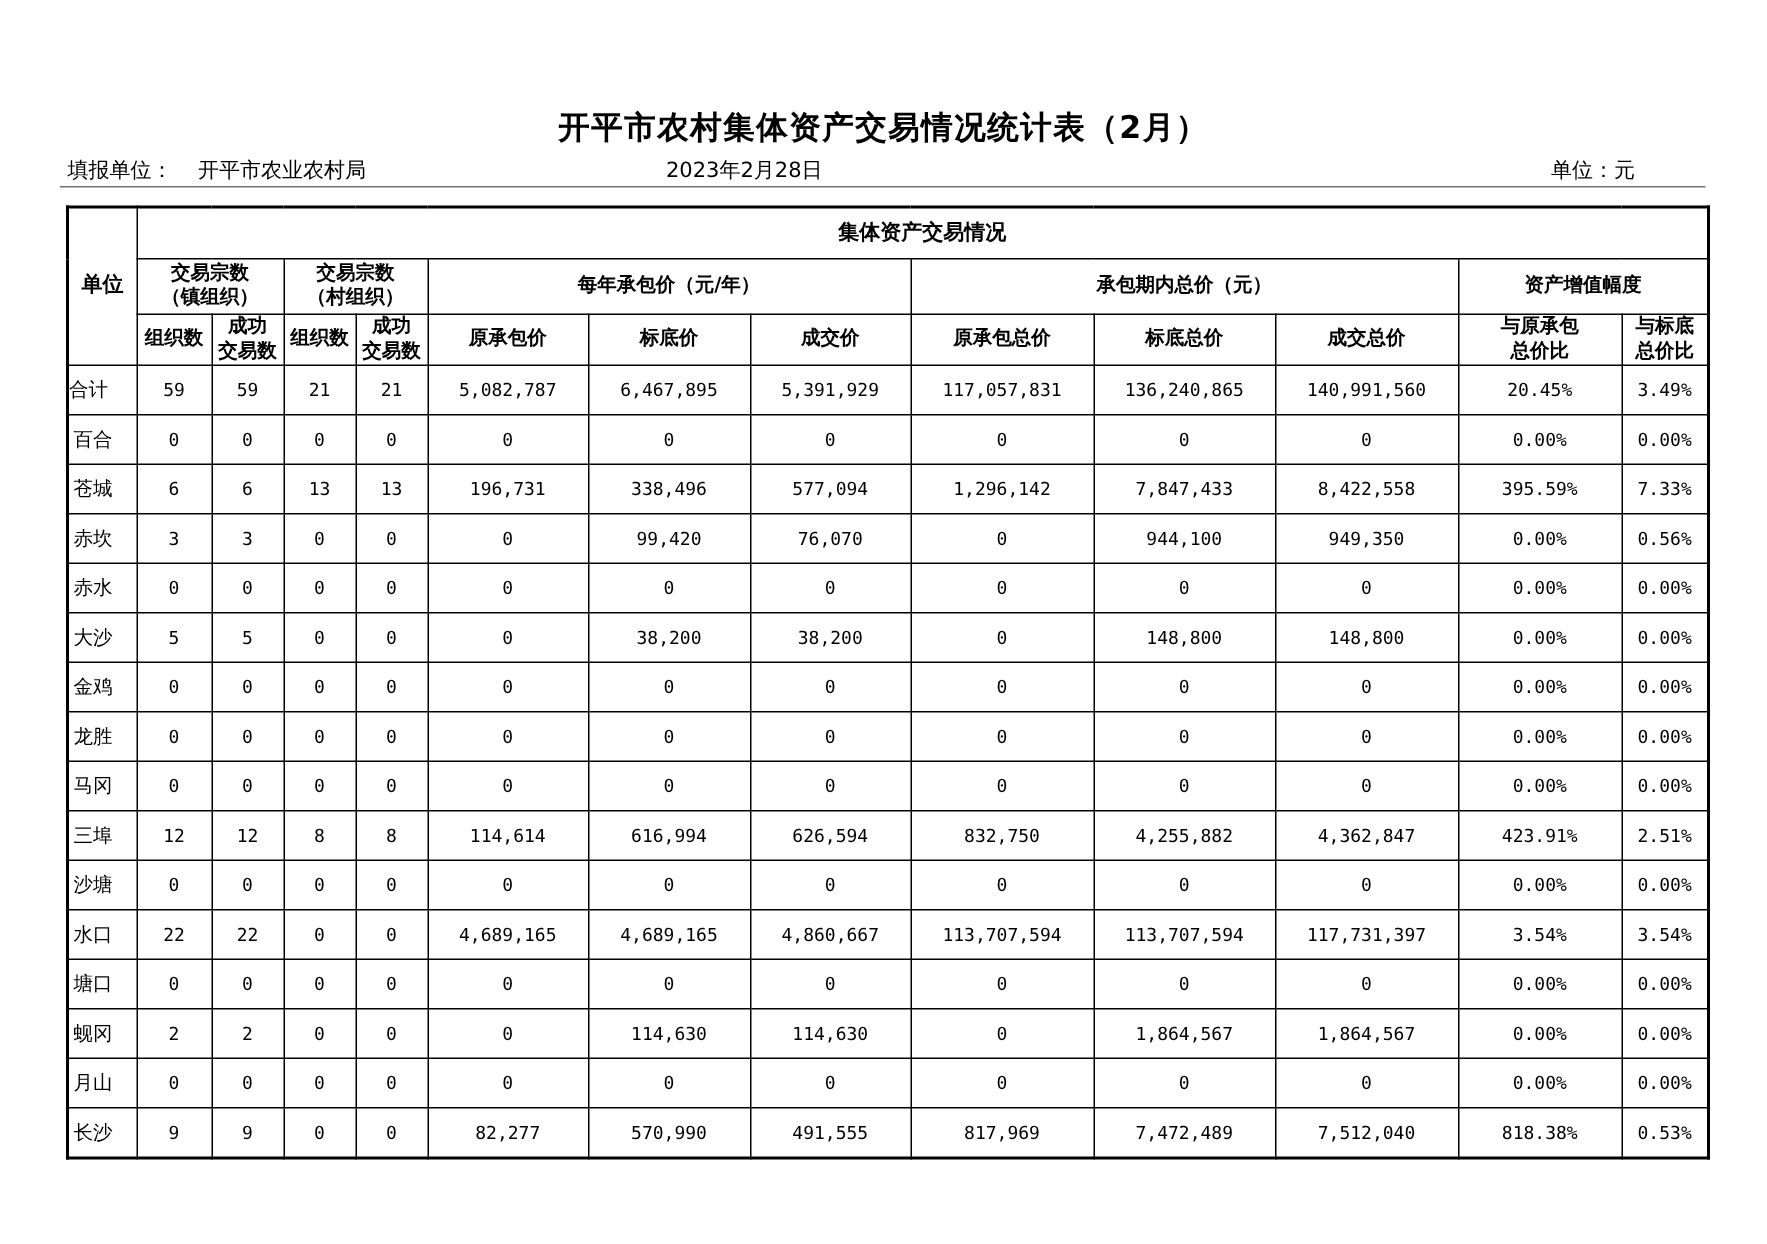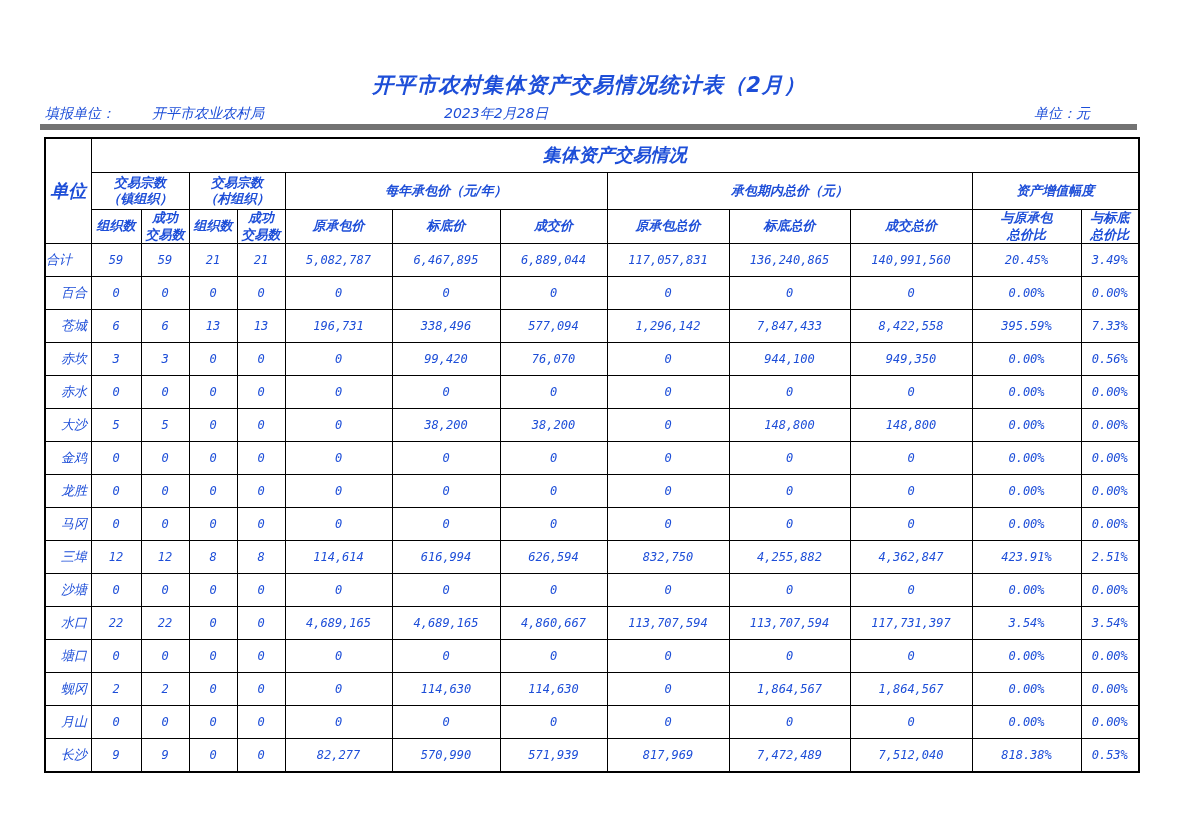--- a/index.html
+++ b/index.html
@@ -1,47 +1,46 @@
 <!DOCTYPE html>
 <html><head>
 <meta charset="utf-8">
 <style>
   html, body { margin: 0; padding: 0; background: #ffffff; }
   .sheet {
     position: relative;
     width: 1178px;
     height: 829px;
     background: #ffffff;
-    color: #1d4ed8;
+    color: #000000;
     font-family: "DejaVu Sans", sans-serif;
     overflow: hidden;
-    font-style: italic;
   }
   .title {
     position: absolute;
     top: 71px;
     left: 0;
     width: 100%;
     text-align: center;
     font-size: 21px;
     font-weight: bold;
     letter-spacing: 1px;
   }
   .meta {
     position: absolute;
     top: 103px;
     left: 40px;
     width: 1097px;
     height: 21px;
-    border-bottom: 6px solid #737373;
+    border-bottom: 1px solid #737373;
     font-size: 14px;
   }
   .meta span { position: absolute; top: 2px; white-space: nowrap; }
   .meta .m-label { left: 5px; }
-  .meta .m-value { left: 112px; }
+  .meta .m-value { left: 92px; }
   .meta .m-date  { left: 404px; }
   .meta .m-unit  { right: 47px; }
 
   table.stat {
     position: absolute;
     top: 137px;
     left: 44px;
     border-collapse: collapse;
     table-layout: fixed;
     border: 2px solid #000;
@@ -52,31 +51,31 @@
     text-align: center;
     vertical-align: middle;
     overflow: hidden;
   }
   .stat th {
     font-weight: bold;
     font-size: 13px;
     line-height: 1.25;
     white-space: pre-line;
   }
-  .stat .h1 th { height: 33px; font-size: 18px; }
+  .stat .h1 th { height: 33px; font-size: 14px; }
   .stat .h2 th { height: 36px; }
   .stat .h3 th { height: 33px; }
   .stat tbody td { height: 32px; font-size: 13px; }
   .stat td.num {
     font-family: "DejaVu Sans Mono", monospace;
     font-size: 12px;
   }
   .stat td.rowlabel {
     text-align: left;
-    padding-left: 15px;
+    padding-left: 3px;
   }
   .stat tbody tr:first-child td.rowlabel {
     text-align: left;
     padding-left: 0;
   }
 </style>
 </head>
 <body>
 
 <div class="sheet">
@@ -141,21 +140,21 @@
     </thead>
     <tbody>
         <tr>
           <td class="rowlabel">合计</td>
           <td class="num">59</td>
           <td class="num">59</td>
           <td class="num">21</td>
           <td class="num">21</td>
           <td class="num">5,082,787</td>
           <td class="num">6,467,895</td>
-          <td class="num">6,889,044</td>
+          <td class="num">5,391,929</td>
           <td class="num">117,057,831</td>
           <td class="num">136,240,865</td>
           <td class="num">140,991,560</td>
           <td class="num">20.45%</td>
           <td class="num">3.49%</td>
         </tr>
         <tr>
           <td class="rowlabel">百合</td>
           <td class="num">0</td>
           <td class="num">0</td>
@@ -366,21 +365,21 @@
           <td class="num">0.00%</td>
         </tr>
         <tr>
           <td class="rowlabel">长沙</td>
           <td class="num">9</td>
           <td class="num">9</td>
           <td class="num">0</td>
           <td class="num">0</td>
           <td class="num">82,277</td>
           <td class="num">570,990</td>
-          <td class="num">571,939</td>
+          <td class="num">491,555</td>
           <td class="num">817,969</td>
           <td class="num">7,472,489</td>
           <td class="num">7,512,040</td>
           <td class="num">818.38%</td>
           <td class="num">0.53%</td>
         </tr>
       </tbody>
   </table>
 
 </div>

